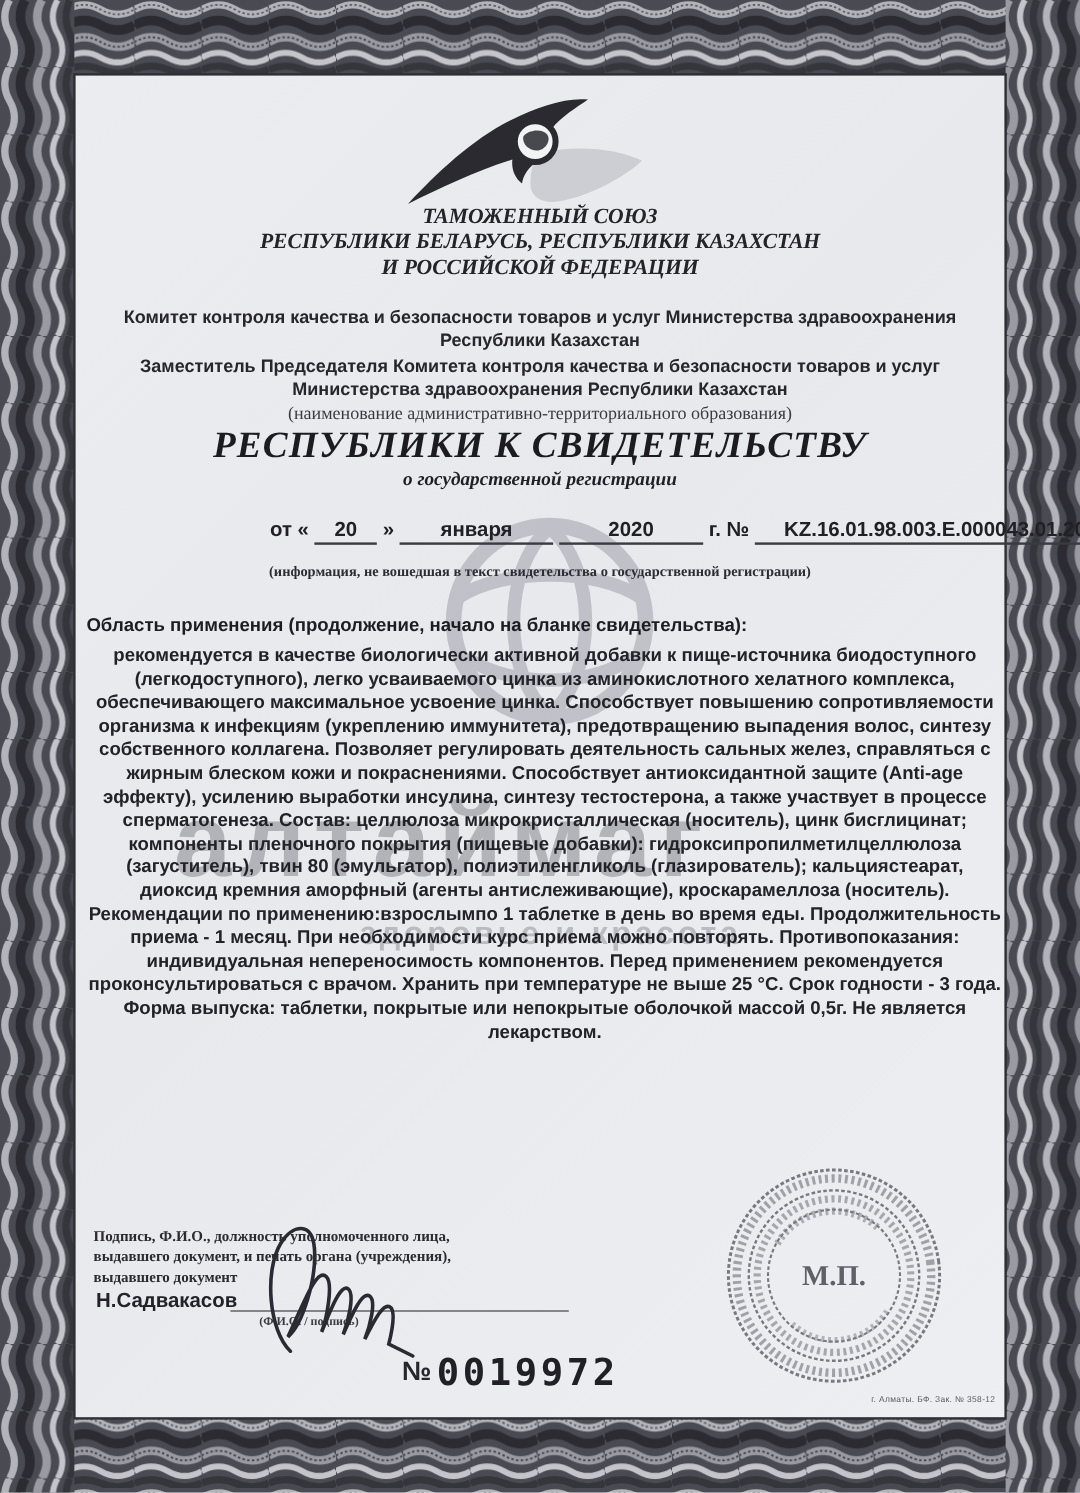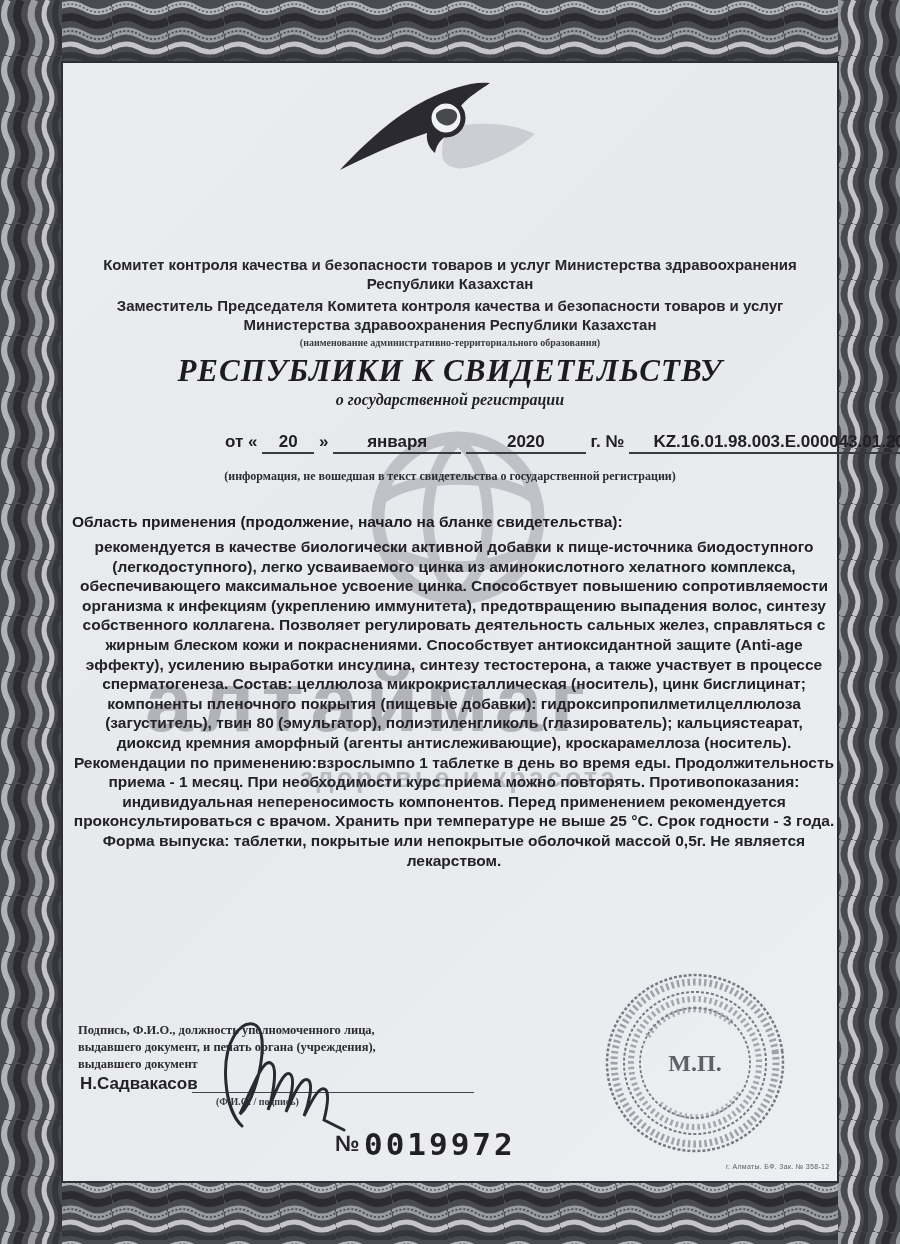--- a/index.html
+++ b/index.html
@@ -9,21 +9,21 @@
     font-family:"Liberation Sans",sans-serif;color:#1e1e24;
   }
   .abs{position:absolute;}
   .center{text-align:center;}
   
   .org-block{left:70px;top:170px;width:760px;
     font-family:"Liberation Serif",serif;font-style:italic;font-weight:bold;
     font-size:18px;line-height:21px;color:#232329;}
   .committee{left:70px;width:760px;font-weight:bold;font-size:15px;line-height:19px;color:#26262c;}
   .field-caption{left:70px;top:337px;width:760px;
-    font-family:"Liberation Serif",serif;font-weight:bold;font-size:10px;color:#3a3a40;}
+    font-family:"Liberation Serif",serif;font-weight:normal;font-size:15px;color:#3a3a40;}
   .title-main{left:70px;top:353px;width:760px;
     font-family:"Liberation Serif",serif;font-style:italic;font-weight:bold;
     font-size:31px;letter-spacing:1px;color:#1b1b21;}
   .title-sub{left:70px;top:391px;width:760px;
     font-family:"Liberation Serif",serif;font-style:italic;font-weight:bold;
     font-size:16px;color:#1f1f25;}
   
   .dateline{left:225px;top:432px;width:620px;font-weight:bold;font-size:17px;color:#202026;white-space:nowrap;}
   .dateline .u{display:inline-block;border-bottom:2px solid #3a3a41;text-align:center;}
   .u-day{min-width:52px;}
@@ -101,20 +101,25 @@
     <circle cx="90" cy="90" r="80" fill="none" stroke="#73737e" stroke-width="13"></circle>
     <path d="M90 12 C50 45 50 135 90 168" fill="none" stroke="#73737e" stroke-width="11"></path>
     <path d="M90 12 C130 45 130 135 90 168" fill="none" stroke="#73737e" stroke-width="11"></path>
     <path d="M14 70 C50 45 130 45 166 70" fill="none" stroke="#73737e" stroke-width="11"></path>
     <path d="M20 120 C60 145 120 145 160 120" fill="none" stroke="#73737e" stroke-width="11"></path>
   </svg>
 
   <div class="abs wm-big">алтаймаг</div>
   <div class="abs wm-small">здоровье и красота</div>
 
+  <div class="abs org-block center">
+    <div>ТАМОЖЕННЫЙ СОЮЗ</div>
+    <div>РЕСПУБЛИКИ БЕЛАРУСЬ, РЕСПУБЛИКИ КАЗАХСТАН</div>
+    <div>И РОССИЙСКОЙ ФЕДЕРАЦИИ</div>
+  </div>
 
   <div class="abs committee center" style="top:255px;">Комитет контроля качества и безопасности товаров и услуг Министерства здравоохранения Республики Казахстан</div>
   <div class="abs committee center" style="top:296px;">Заместитель Председателя Комитета контроля качества и безопасности товаров и услуг Министерства здравоохранения Республики Казахстан</div>
 
   <div class="abs field-caption center">(наименование административно-территориального образования)</div>
 
   <div class="abs title-main center">РЕСПУБЛИКИ К СВИДЕТЕЛЬСТВУ</div>
   <div class="abs title-sub center">о государственной регистрации</div>
 
   <div class="abs dateline">

